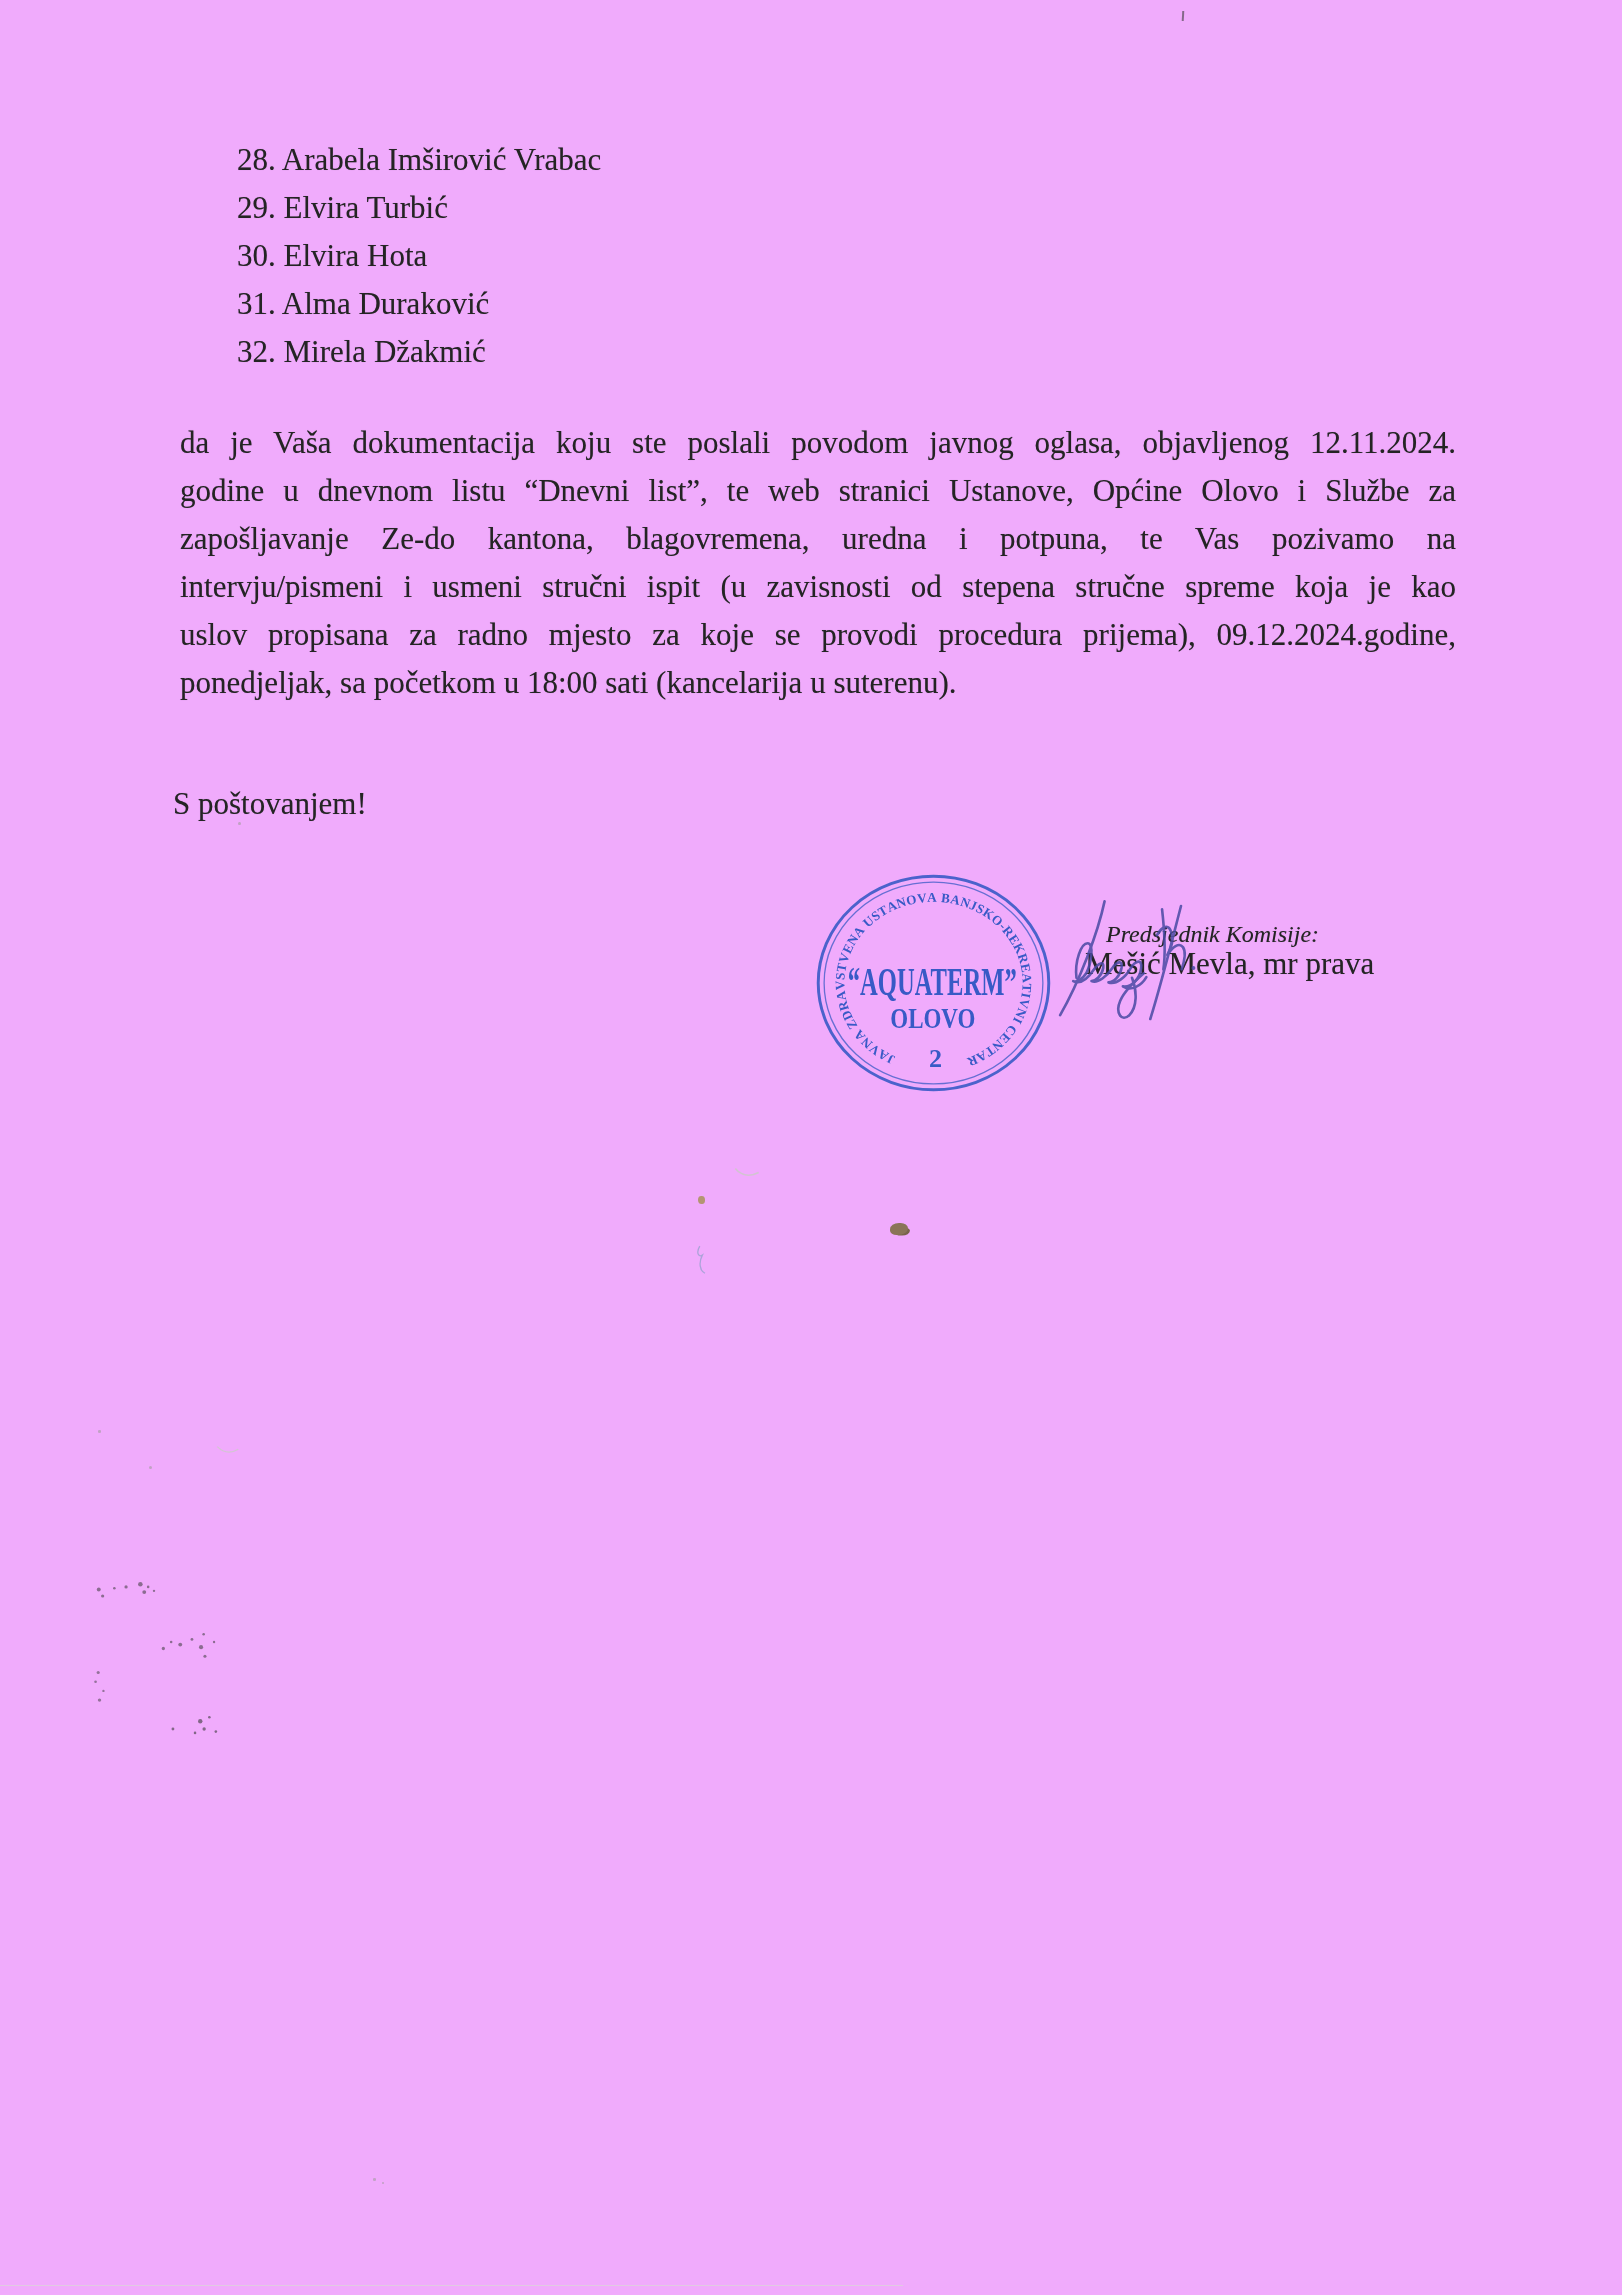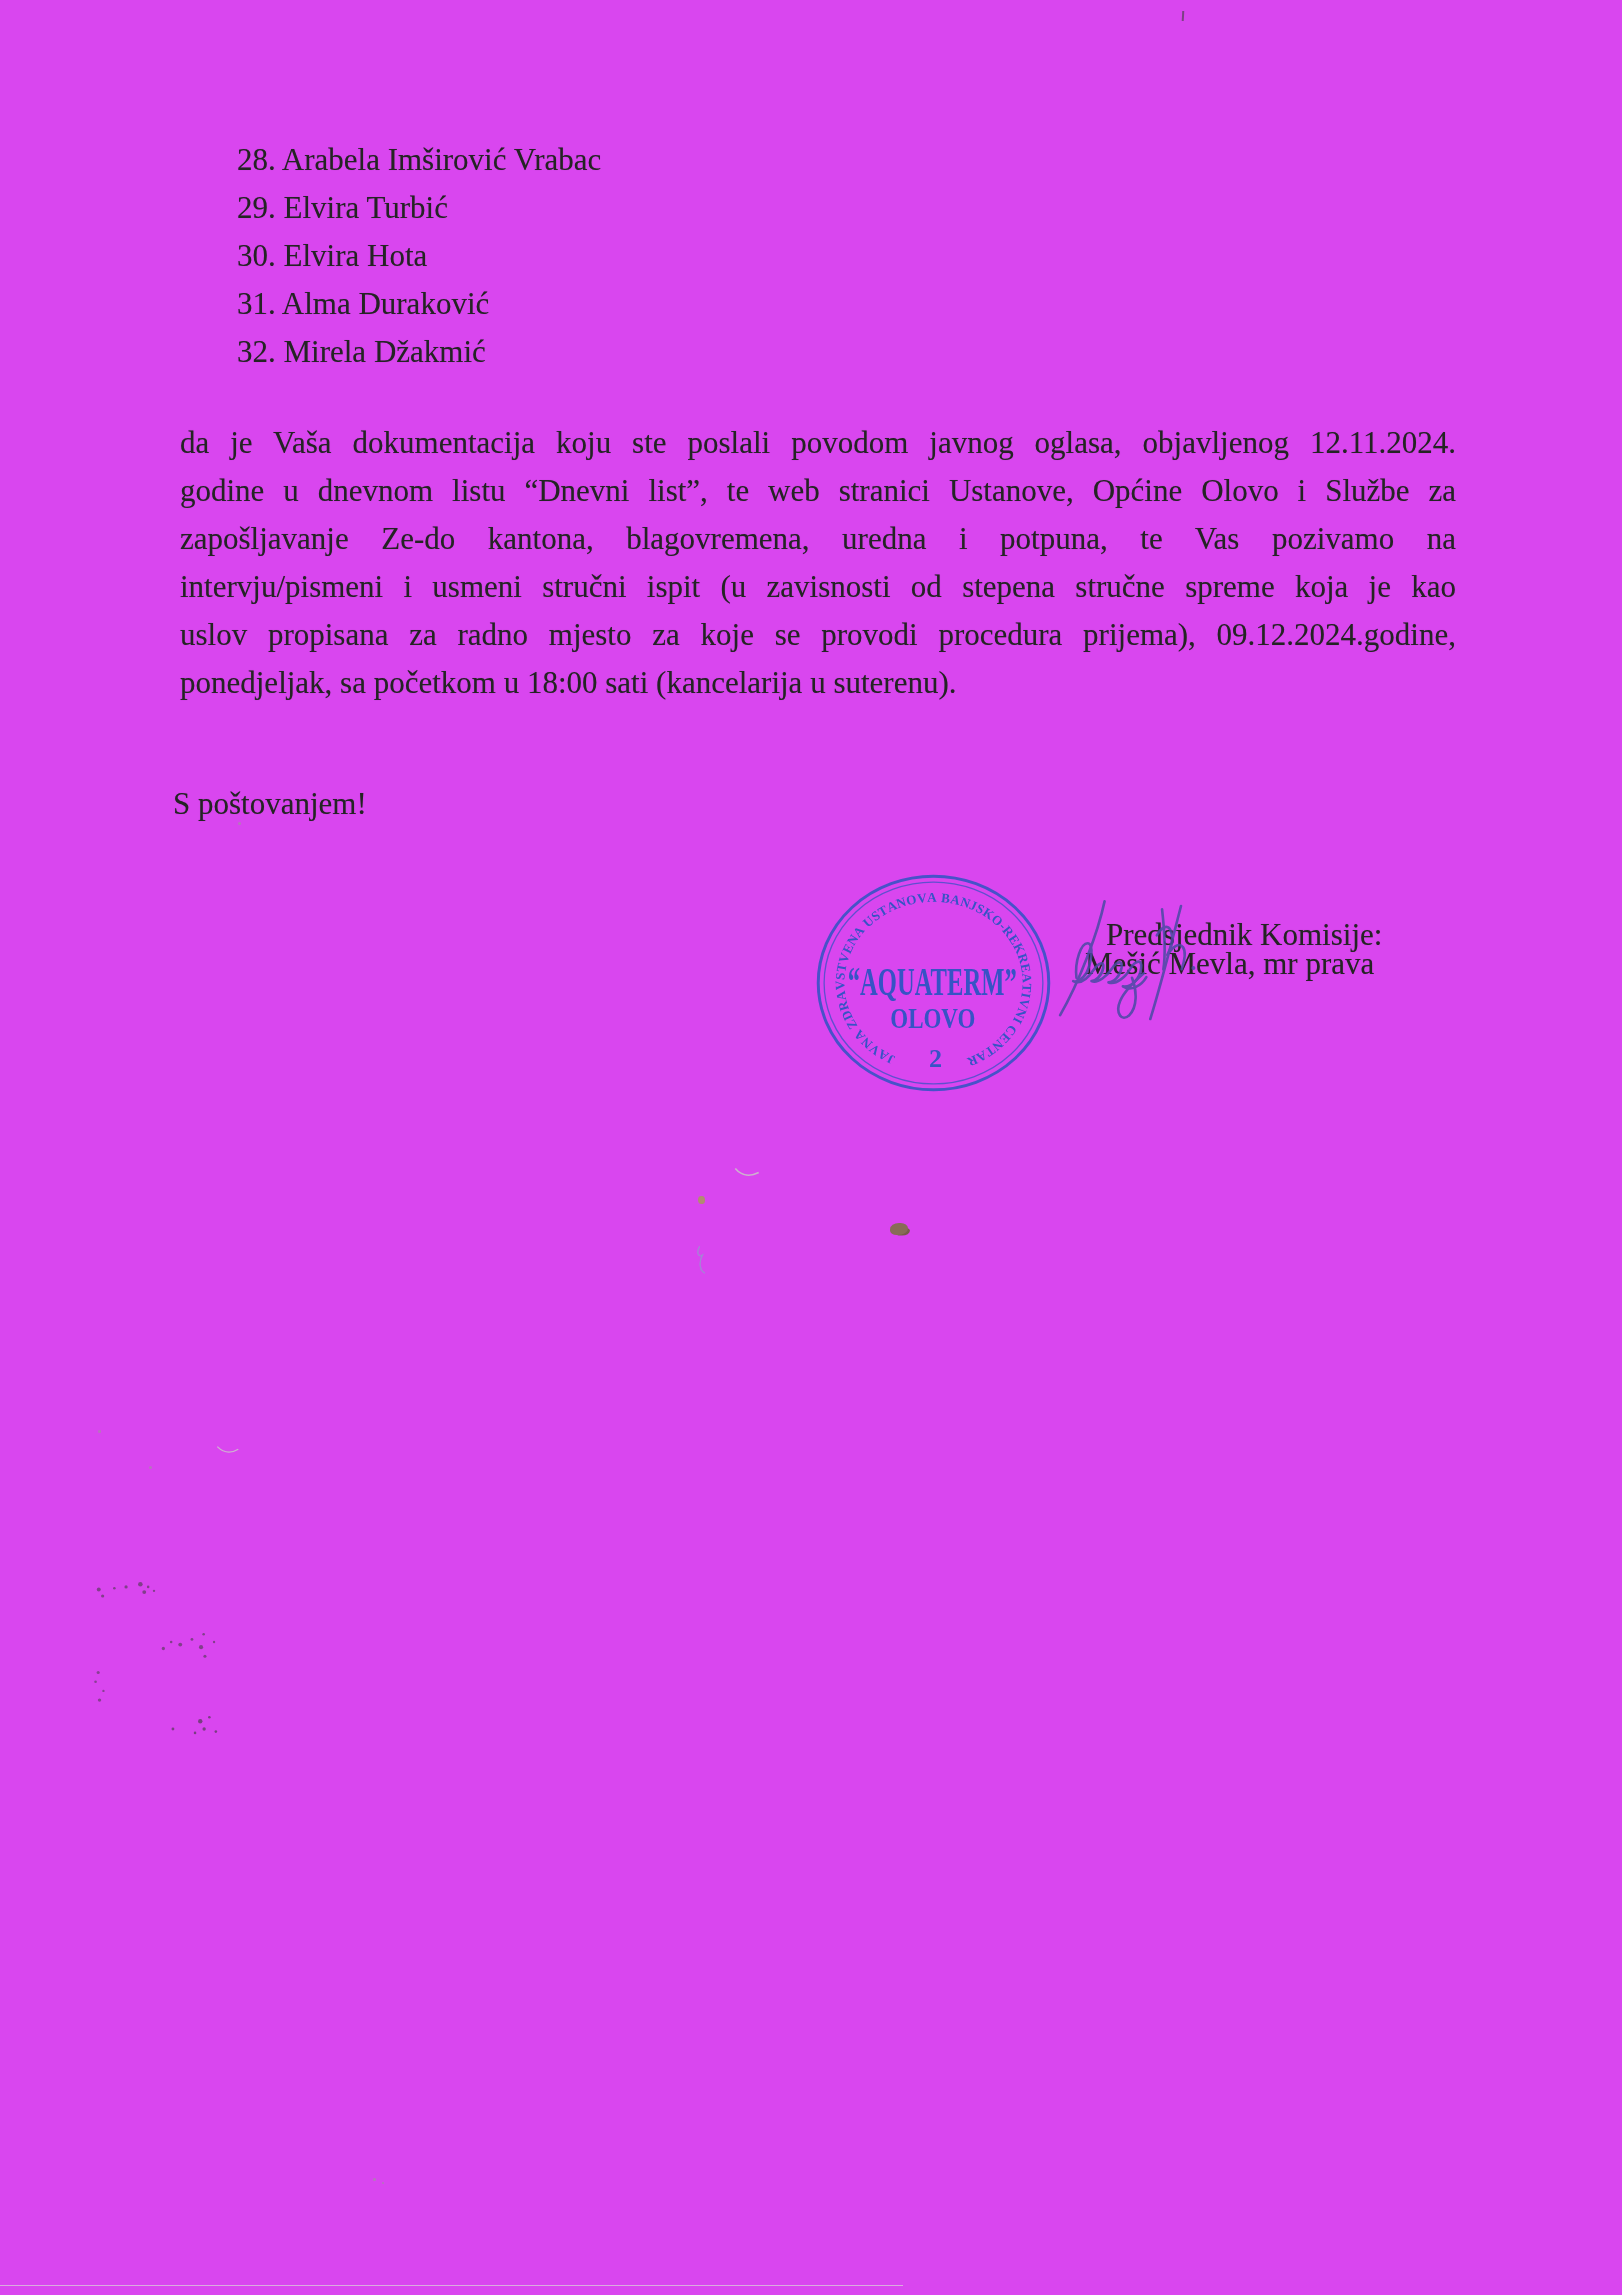--- a/index.html
+++ b/index.html
@@ -1,33 +1,33 @@
 <!DOCTYPE html>
 <html style="font-size:10.5px"><head>
 <meta charset="utf-8">
 <style>
   html,body{margin:0;padding:0;background:#e8e8e8;}
   .page{
     position:relative; width:1623px; height:2295px;
-    background:#d946ef; overflow:hidden;
+    background:#f0abfc; overflow:hidden;
     font-family:"Liberation Serif","DejaVu Serif",serif;
     color:#242424;
   }
   .txt{ text-shadow:0 0 0.7px rgba(40,40,40,.35); }
   
   .name-list{ position:absolute; left:237px; top:136px; font-size:31px; }
   .name-list .list-line{ height:48px; line-height:48px; white-space:pre; }
   
   .paragraph{ position:absolute; left:180px; top:419px; width:1276px; font-size:31px; }
   .para-line{ height:48px; line-height:48px; text-align:justify; text-align-last:justify; white-space:normal; }
   .para-line.last{ text-align-last:left; }
   
   .closing{ position:absolute; left:173px; top:780px; font-size:31px; line-height:48px; }
   
-  .sig-title{ position:absolute; left:1106px; top:915px; font-size:31px; line-height:39px; }
+  .sig-title{ position:absolute; left:1106px; top:915px; font-size:24px; line-height:39px;font-style:italic; }
   .sig-name{ position:absolute; left:1085px; top:944px; font-size:31px; line-height:39px; }
   
   .stamp-svg{ position:absolute; left:809px; top:871px; opacity:.93; }
   .ring-text{ letter-spacing:.5px; font-kerning:none; }
   
   .sign-svg{ position:absolute; left:1034px; top:870px; }
   
   .artifact{ position:absolute; }
   .dot{ border-radius:50%; }
   .blob1{ left:698px; top:1196px; width:6.5px; height:7.9px; background:#ad9263; opacity:.9; border-radius:50% 50% 45% 55%; }

